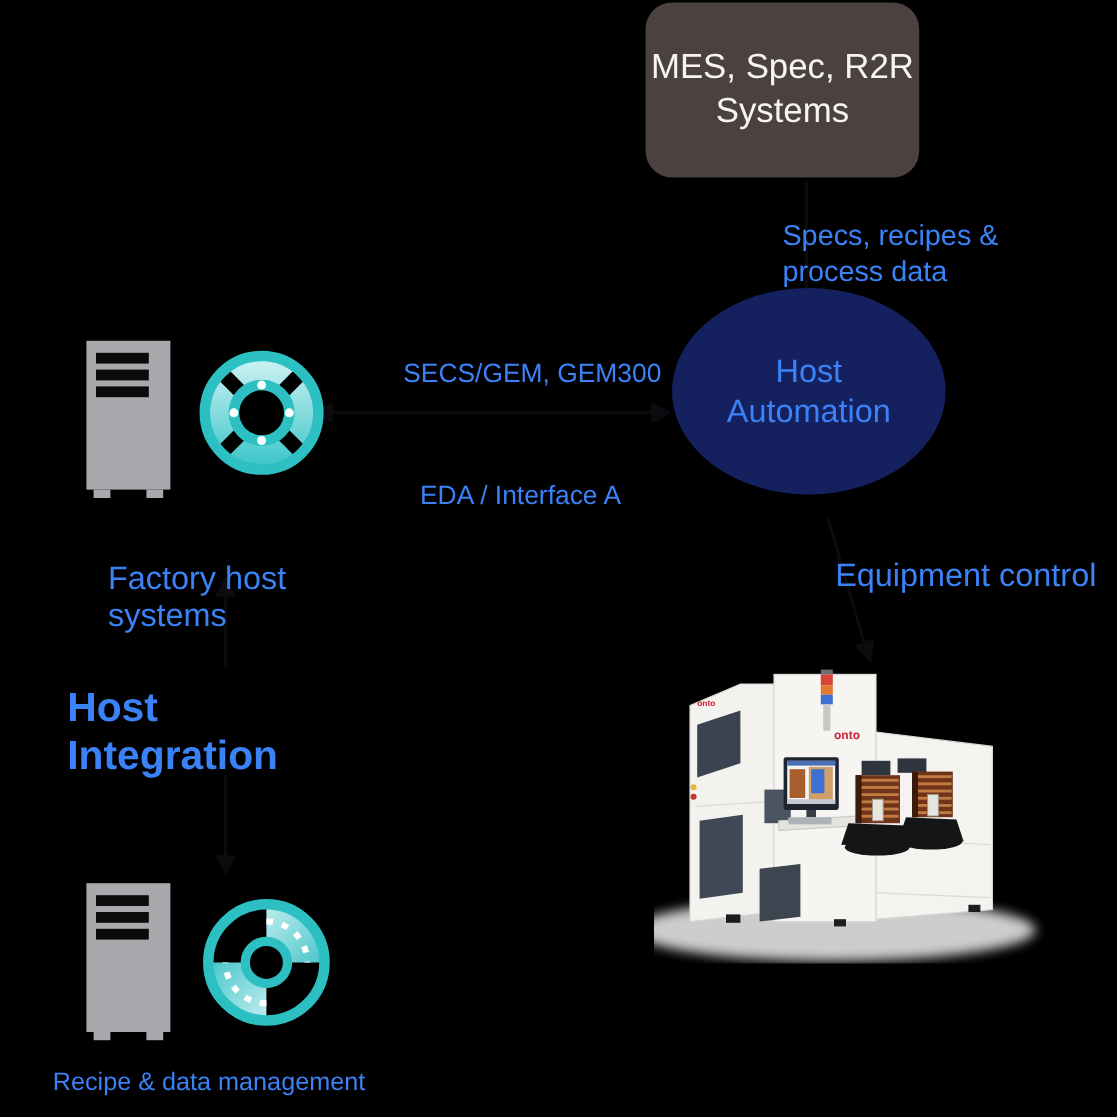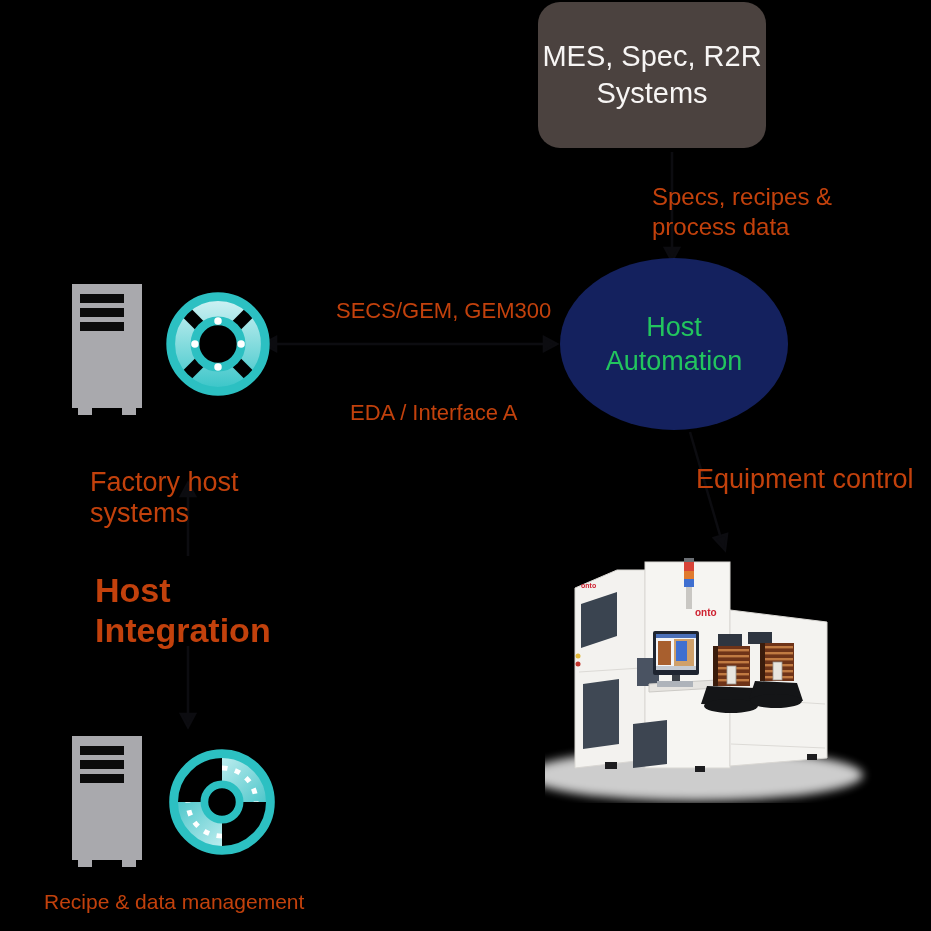--- a/index.html
+++ b/index.html
@@ -12,34 +12,34 @@
   
   .mes-box{
     left:538px;top:2px;width:228px;height:146px;
     background:#4b423f;border-radius:22px;
     display:flex;align-items:center;justify-content:center;
     color:#f7f5f4;font-size:29px;line-height:37px;
     text-align:center;white-space:pre-line;
   }
   
   .host-ellipse{
-    left:560px;top:258px;width:228px;height:172px;
+    left:560px;top:240px;width:228px;height:172px;
     background:#14215e;border-radius:50%;
     display:flex;align-items:center;justify-content:center;
-    color:#22c55e;font-size:27px;line-height:34px;
+    color:#3b82f6;font-size:27px;line-height:34px;
     text-align:center;white-space:pre-line;
   }
   
-  .faint{color:#c2410c;white-space:pre-line;}
+  .faint{color:#3b82f6;white-space:pre-line;}
   .note-mes{left:652px;top:182px;width:272px;font-size:24px;line-height:30px;}
   .proto-top{left:336px;top:298px;width:230px;font-size:22px;}
   .proto-bottom{left:350px;top:400px;width:210px;font-size:22px;}
   .srv1-label{left:90px;top:467px;width:250px;font-size:27px;}
   .equip-label{left:696px;top:464px;width:220px;font-size:27px;}
-  .heading{left:56px;top:570px;width:255px;font-size:34px;line-height:40px;font-weight:bold;margin-left:39px;}
+  .heading{left:56px;top:570px;width:255px;font-size:34px;line-height:40px;font-weight:bold;}
   .srv2-label{left:44px;top:890px;width:310px;font-size:21px;}
   svg{display:block;}
   .shadow-blur{filter:blur(5px);}
 </style>
 </head>
 <body>
 
 <svg class="abs" style="left:0;top:0;" width="931" height="931" viewBox="0 0 931 931">
   <g stroke="#0c0c10" stroke-width="2.5" fill="#0c0c10">
     <line x1="672" y1="152" x2="672" y2="250"></line>

